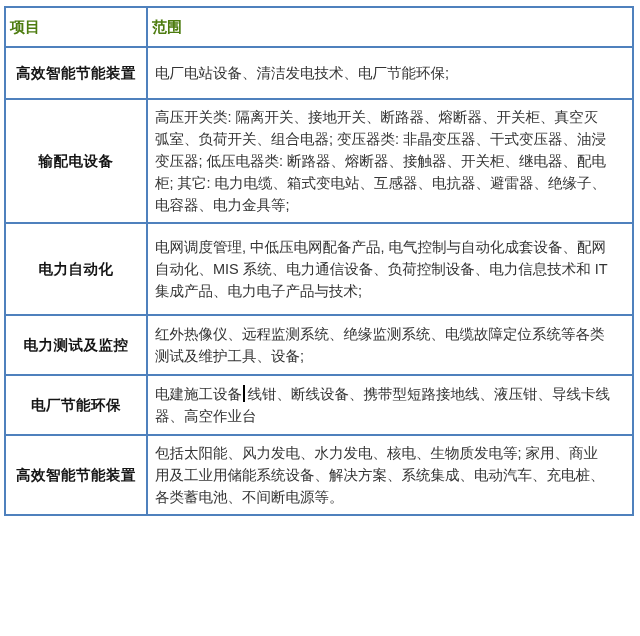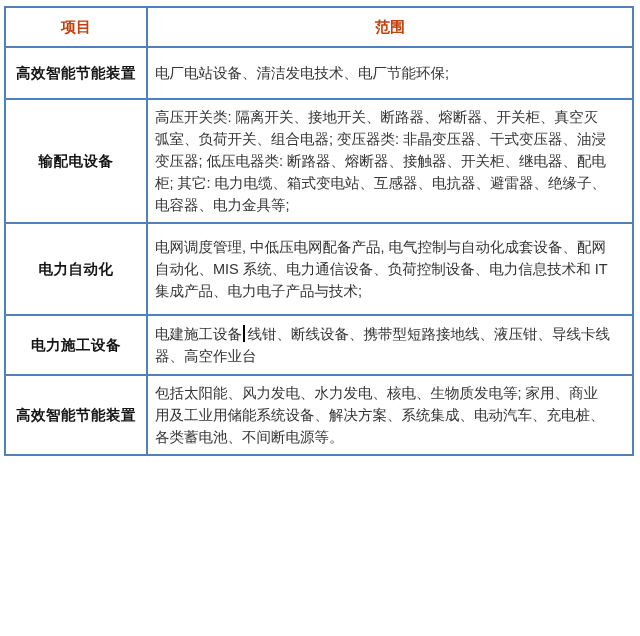--- a/index.html
+++ b/index.html
@@ -32,24 +32,24 @@
   table.range-table col.c-scope { width: 486px; }
   table.range-table th,
   table.range-table td {
     border: 2px solid #4f81bd;
     background: #ffffff;
     vertical-align: middle;
     box-sizing: border-box;
   }
   th.head-cell {
     height: 40px;
-    text-align: center;
+    text-align: left;
     font-weight: bold;
     font-size: 15px;
-    color: #c2410c;
+    color: #4d7c0f;
     padding: 2px 4px;
   }
   td.col-item {
     text-align: center;
     font-weight: bold;
     font-size: 14.5px;
     color: #151515;
     padding: 4px 6px;
     letter-spacing: 0.5px;
   }
@@ -101,21 +101,25 @@
           </tr>
           <tr>
             <td class="col-item">输配电设备</td>
             <td class="col-scope"><span>高压开关类: 隔离开关、接地开关、断路器、熔断器、开关柜、真空灭弧室、负荷开关、组合电器; 变压器类: 非晶变压器、干式变压器、油浸变压器; 低压电器类: 断路器、熔断器、接触器、开关柜、继电器、配电柜; 其它: 电力电缆、箱式变电站、互感器、电抗器、避雷器、绝缘子、电容器、电力金具等;</span></td>
           </tr>
           <tr>
             <td class="col-item">电力自动化</td>
             <td class="col-scope"><span>电网调度管理, 中低压电网配备产品, 电气控制与自动化成套设备、配网自动化、MIS 系统、电力通信设备、负荷控制设备、电力信息技术和 IT 集成产品、电力电子产品与技术;</span></td>
           </tr>
           <tr>
-            <td class="col-item">电力施工设备</td>
+            <td class="col-item">电力测试及监控</td>
+            <td class="col-scope"><span>红外热像仪、远程监测系统、绝缘监测系统、电缆故障定位系统等各类测试及维护工具、设备;</span></td>
+          </tr>
+          <tr>
+            <td class="col-item">电厂节能环保</td>
             <td class="col-scope"><span>电建施工设备</span><span class="caret"></span><span>线钳、断线设备、携带型短路接地线、液压钳、导线卡线器、高空作业台</span></td>
           </tr>
           <tr>
             <td class="col-item">高效智能节能装置</td>
             <td class="col-scope"><span>包括太阳能、风力发电、水力发电、核电、生物质发电等; 家用、商业用及工业用储能系统设备、解决方案、系统集成、电动汽车、充电桩、各类蓄电池、不间断电源等。</span></td>
           </tr>
         </tbody>
     </table>
   </div>
 </div>

